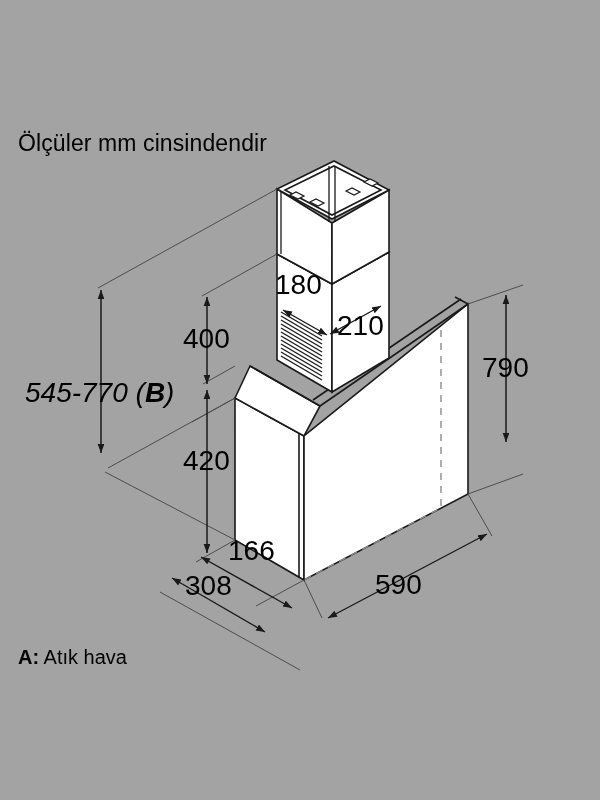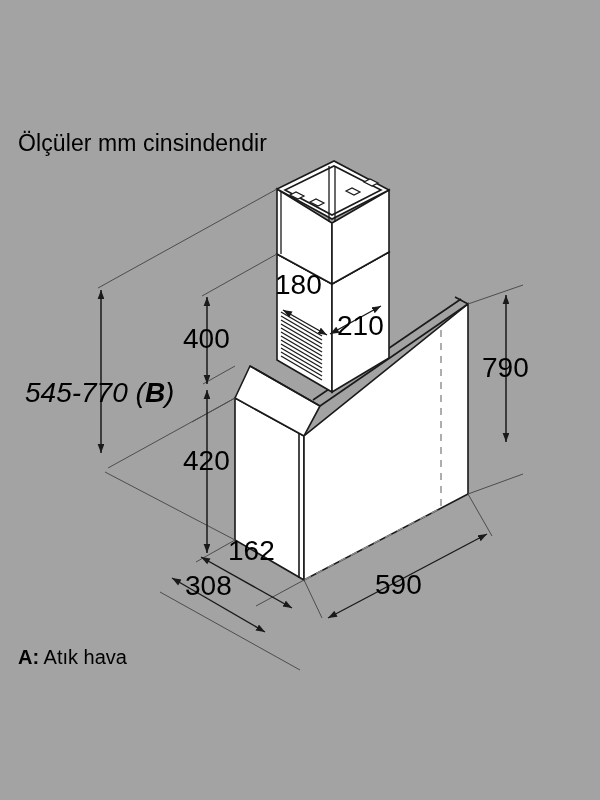--- a/index.html
+++ b/index.html
@@ -222,21 +222,21 @@
   <div class="dim-label" style="left:183px; top:323px;">400</div>
 
   <div class="dim-label" style="left:183px; top:445px;">420</div>
 
   <div class="dim-label" style="left:275px; top:269px;">180</div>
 
   <div class="dim-label" style="left:337px; top:262px;margin-top:48px;">210</div>
 
   <div class="dim-label" style="left:482px; top:352px;">790</div>
 
-  <div class="dim-label" style="left:228px; top:535px;">162</div>
+  <div class="dim-label" style="left:228px; top:535px;">166</div>
 
   <div class="dim-label" style="left:185px; top:570px;">308</div>
 
   <div class="dim-label" style="left:375px; top:533px;margin-top:36px;">590</div>
 
   <div class="txt" id="legend-a-text"><span class="legend-key">A:</span><span> Atık hava</span></div>
 
 
 </div>
 

